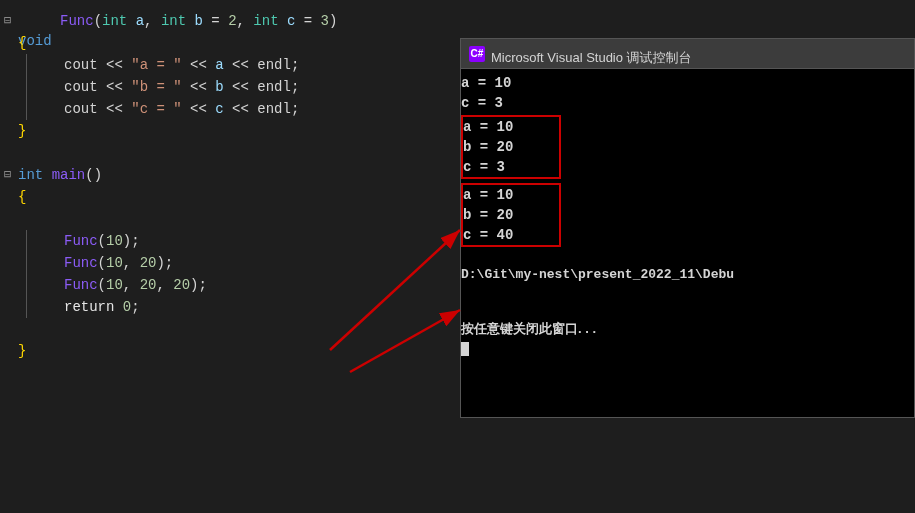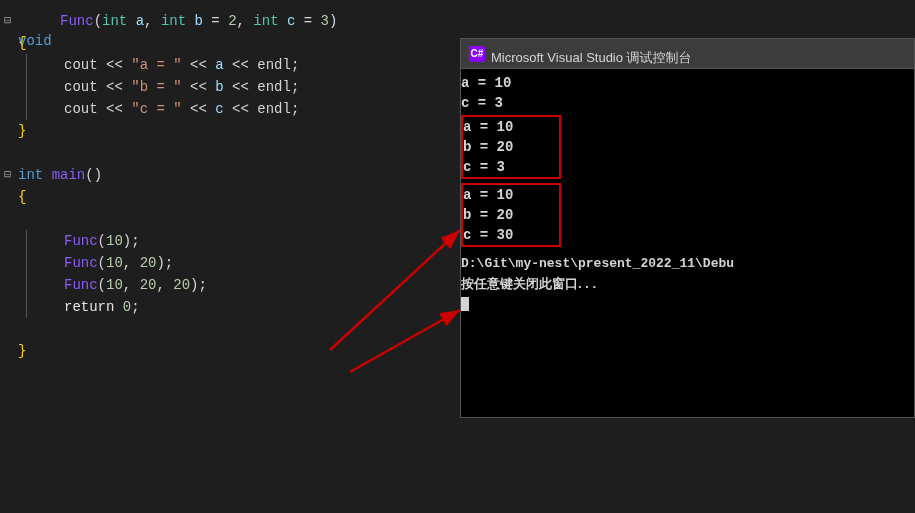--- a/index.html
+++ b/index.html
@@ -254,26 +254,26 @@
     <div style="border: 2px solid #cc0000; display:inline-block; min-width:100px; margin: 2px 0;">
       <span class="console-line">a = 10</span>
       <span class="console-line">b = 20</span>
       <span class="console-line">c = 3</span>
     </div>
     <br>
     
     <div style="border: 2px solid #cc0000; display:inline-block; min-width:100px; margin: 2px 0;">
       <span class="console-line">a = 10</span>
       <span class="console-line">b = 20</span>
-      <span class="console-line">c = 30</span>
-    </div>
-    <div class="console-path" style="margin-top:5px;">
+      <span class="console-line">c = 40</span>
+    </div>
+    <div class="console-path" style="margin-top:16px;">
       <span>D:\Git\my-nest\present_2022_11\Debu</span>
     </div>
-    <div class="console-prompt" style="font-family:'Microsoft YaHei',sans-serif; font-size:13px;">按任意键关闭此窗口. . .</div>
+    <div class="console-prompt" style="font-family:'Microsoft YaHei',sans-serif; font-size:13px;margin-top:34px;">按任意键关闭此窗口. . .</div>
     <div>
       <span class="cursor-block"></span>
     </div>
   </div>
 </div>
 
 <svg class="arrows-svg" xmlns="http://www.w3.org/2000/svg">
   <defs>
     <marker id="arrowhead" markerWidth="8" markerHeight="6" refX="8" refY="3" orient="auto">
       <polygon points="0 0, 8 3, 0 6" fill="#cc0000"></polygon>

